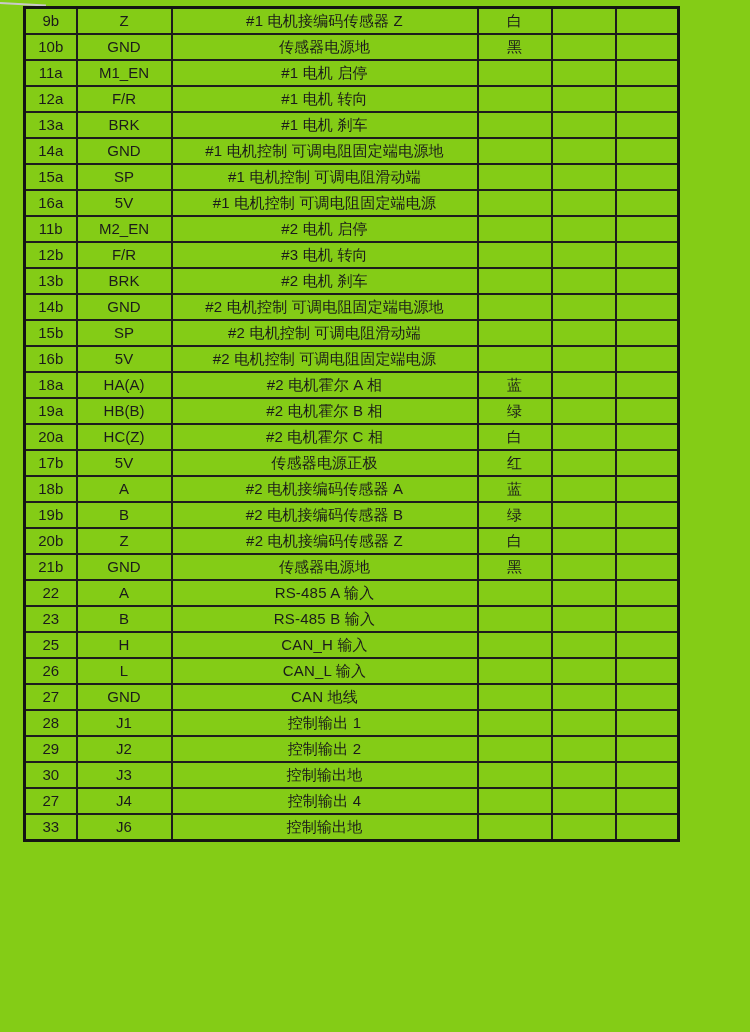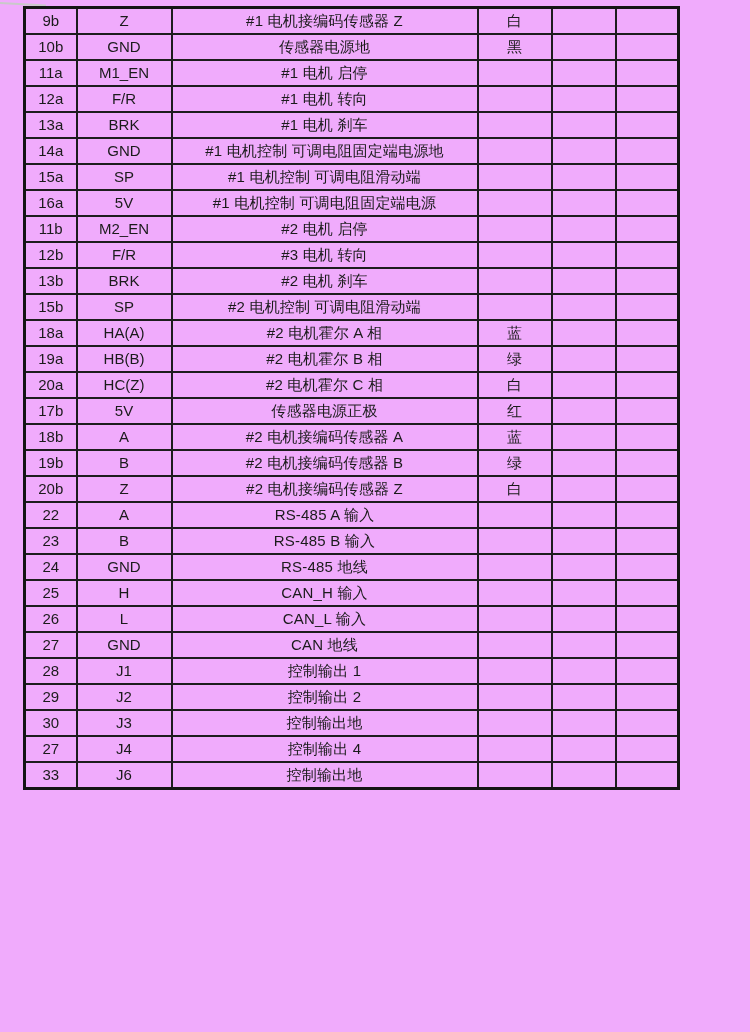--- a/index.html
+++ b/index.html
@@ -4,21 +4,21 @@
 <style>
   html, body {
     margin: 0;
     padding: 0;
     background: #ffffff;
   }
   .page {
     position: relative;
     width: 750px;
     height: 1032px;
-    background: #f0abfc;
+    background: #84cc16;
     overflow: hidden;
     font-family: "Liberation Sans", "DejaVu Sans", sans-serif;
     color: #1b1b1b;
   }
   .scan-artifact {
     position: absolute;
     left: 0;
     top: 2px;
     width: 46px;
     height: 2px;
@@ -153,23 +153,39 @@
         </tr>
         <tr>
           <td>13b</td>
           <td>BRK</td>
           <td class="desc-cell">#2 电机 刹车</td>
           <td></td>
           <td></td>
           <td></td>
         </tr>
         <tr>
+          <td>14b</td>
+          <td>GND</td>
+          <td class="desc-cell">#2 电机控制 可调电阻固定端电源地</td>
+          <td></td>
+          <td></td>
+          <td></td>
+        </tr>
+        <tr>
           <td>15b</td>
           <td>SP</td>
           <td class="desc-cell">#2 电机控制 可调电阻滑动端</td>
+          <td></td>
+          <td></td>
+          <td></td>
+        </tr>
+        <tr>
+          <td>16b</td>
+          <td>5V</td>
+          <td class="desc-cell">#2 电机控制 可调电阻固定端电源</td>
           <td></td>
           <td></td>
           <td></td>
         </tr>
         <tr>
           <td>18a</td>
           <td>HA(A)</td>
           <td class="desc-cell">#2 电机霍尔 A 相</td>
           <td>蓝</td>
           <td></td>
@@ -217,39 +233,39 @@
         </tr>
         <tr>
           <td>20b</td>
           <td>Z</td>
           <td class="desc-cell">#2 电机接编码传感器 Z</td>
           <td>白</td>
           <td></td>
           <td></td>
         </tr>
         <tr>
+          <td>21b</td>
+          <td>GND</td>
+          <td class="desc-cell">传感器电源地</td>
+          <td>黑</td>
+          <td></td>
+          <td></td>
+        </tr>
+        <tr>
           <td>22</td>
           <td>A</td>
           <td class="desc-cell">RS-485 A 输入</td>
           <td></td>
           <td></td>
           <td></td>
         </tr>
         <tr>
           <td>23</td>
           <td>B</td>
           <td class="desc-cell">RS-485 B 输入</td>
-          <td></td>
-          <td></td>
-          <td></td>
-        </tr>
-        <tr>
-          <td>24</td>
-          <td>GND</td>
-          <td class="desc-cell">RS-485 地线</td>
           <td></td>
           <td></td>
           <td></td>
         </tr>
         <tr>
           <td>25</td>
           <td>H</td>
           <td class="desc-cell">CAN_H 输入</td>
           <td></td>
           <td></td>

